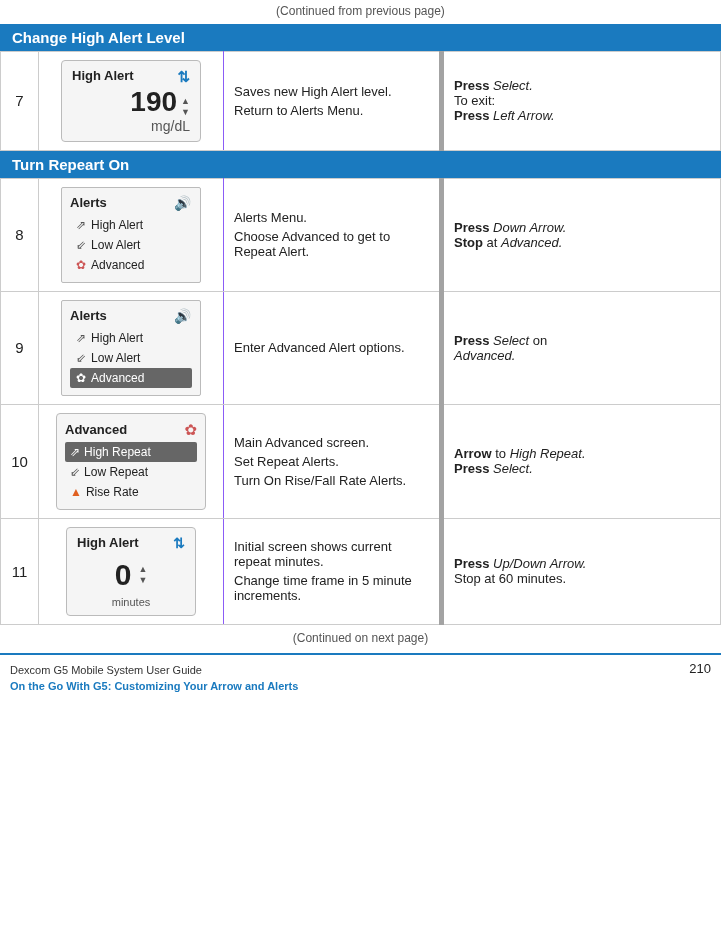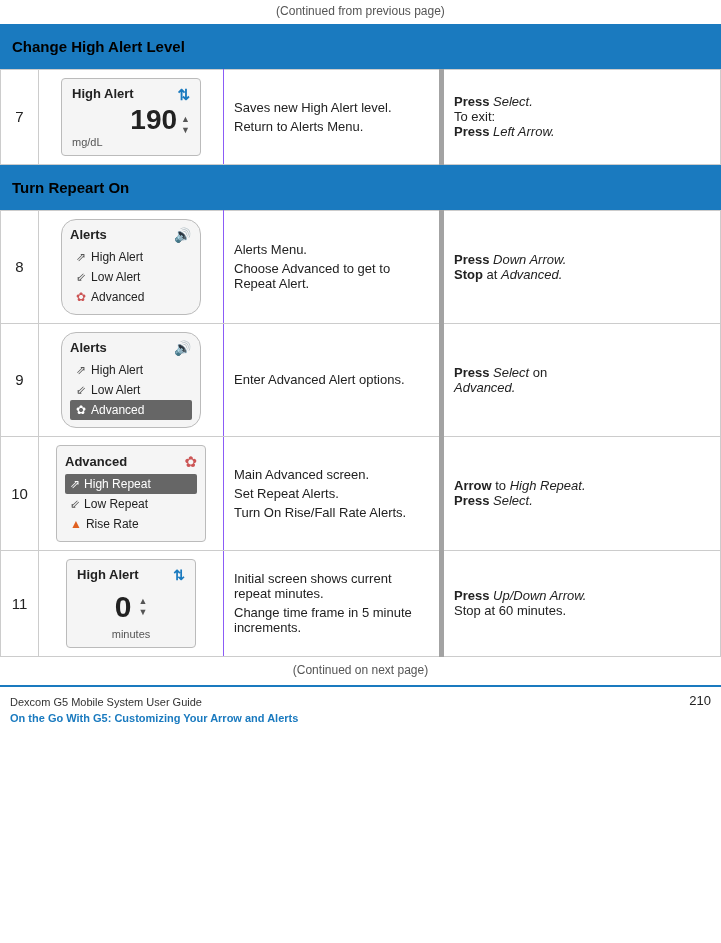--- a/index.html
+++ b/index.html
@@ -12,24 +12,24 @@
       color: #222;
     }
     .page-top-note {
       text-align: center;
       font-size: 12px;
       color: #555;
       padding: 4px 0 6px 0;
     }
     .section-header {
       background: #1a7abf;
-      color: #000000;
+      color: #ffffff;
       font-size: 15px;
       font-weight: bold;
-      padding: 14px 12px;
+      padding: 5px 12px;
     }
     table {
       width: 100%;
       border-collapse: collapse;
     }
     td {
       border: 1px solid #ccc;
       vertical-align: middle;
       padding: 8px 10px;
     }
@@ -54,43 +54,43 @@
       font-size: 13px;
     }
     .action-cell {
       font-size: 13px;
       padding: 8px 10px;
     }
     
     .device-screen {
       background: #f5f5f5;
       border: 1px solid #bbb;
-      border-radius: 15px;
+      border-radius: 2px;
       padding: 7px 8px;
       display: inline-block;
       text-align: left;
       min-width: 140px;
     }
     .ds-title {
       font-weight: bold;
       font-size: 13px;
       color: #222;
       margin-bottom: 4px;
     }
     .ds-value {
       font-size: 28px;
       font-weight: bold;
       color: #222;
       text-align: right;
       line-height: 1.1;
     }
     .ds-unit {
-      font-size: 11px;
+      font-size: 14px;
       color: #555;
-      text-align: left;
+      text-align: right;
     }
     .ds-stepper {
       display: inline-flex;
       flex-direction: column;
       margin-left: 4px;
       vertical-align: middle;
     }
     .ds-stepper span {
       font-size: 9px;
       line-height: 1.2;

